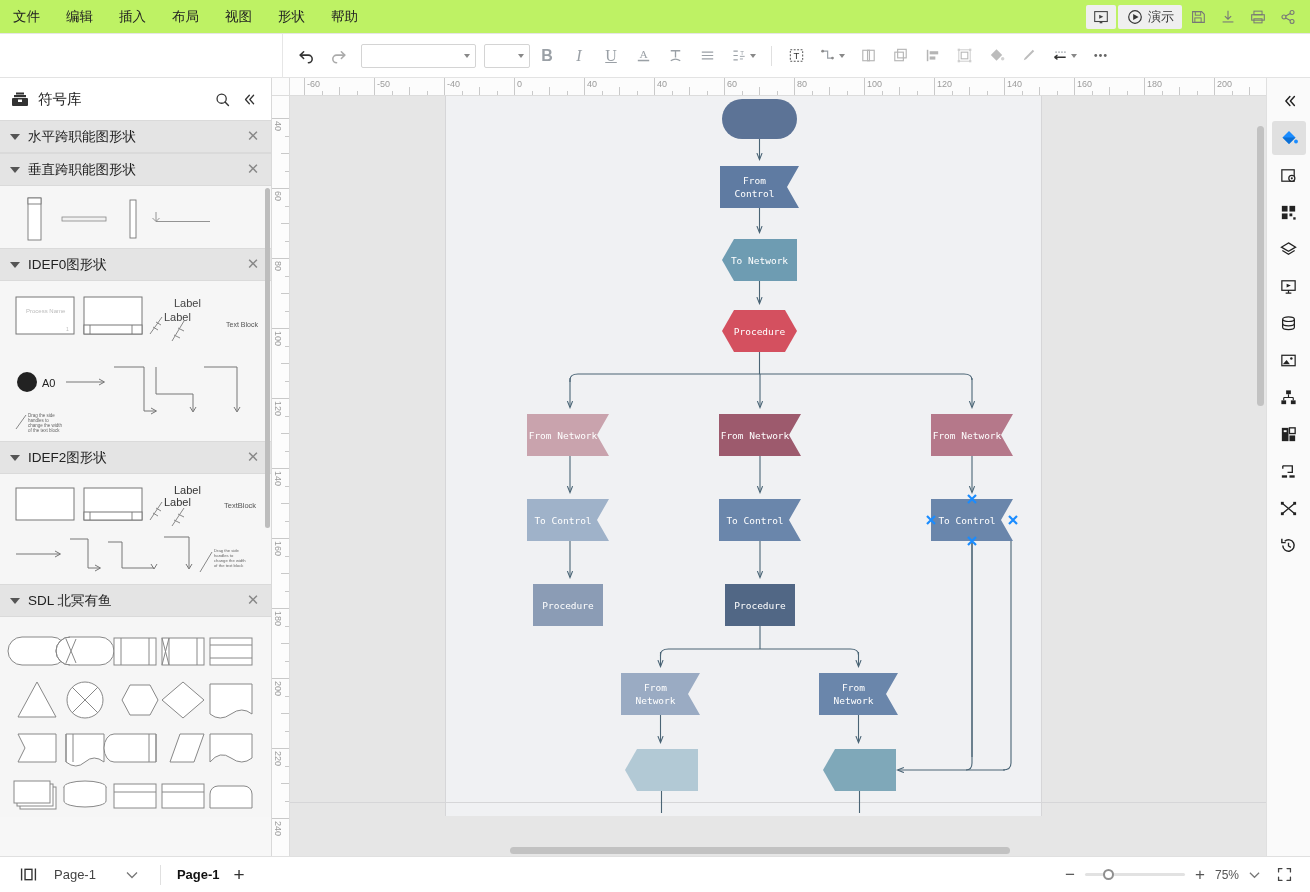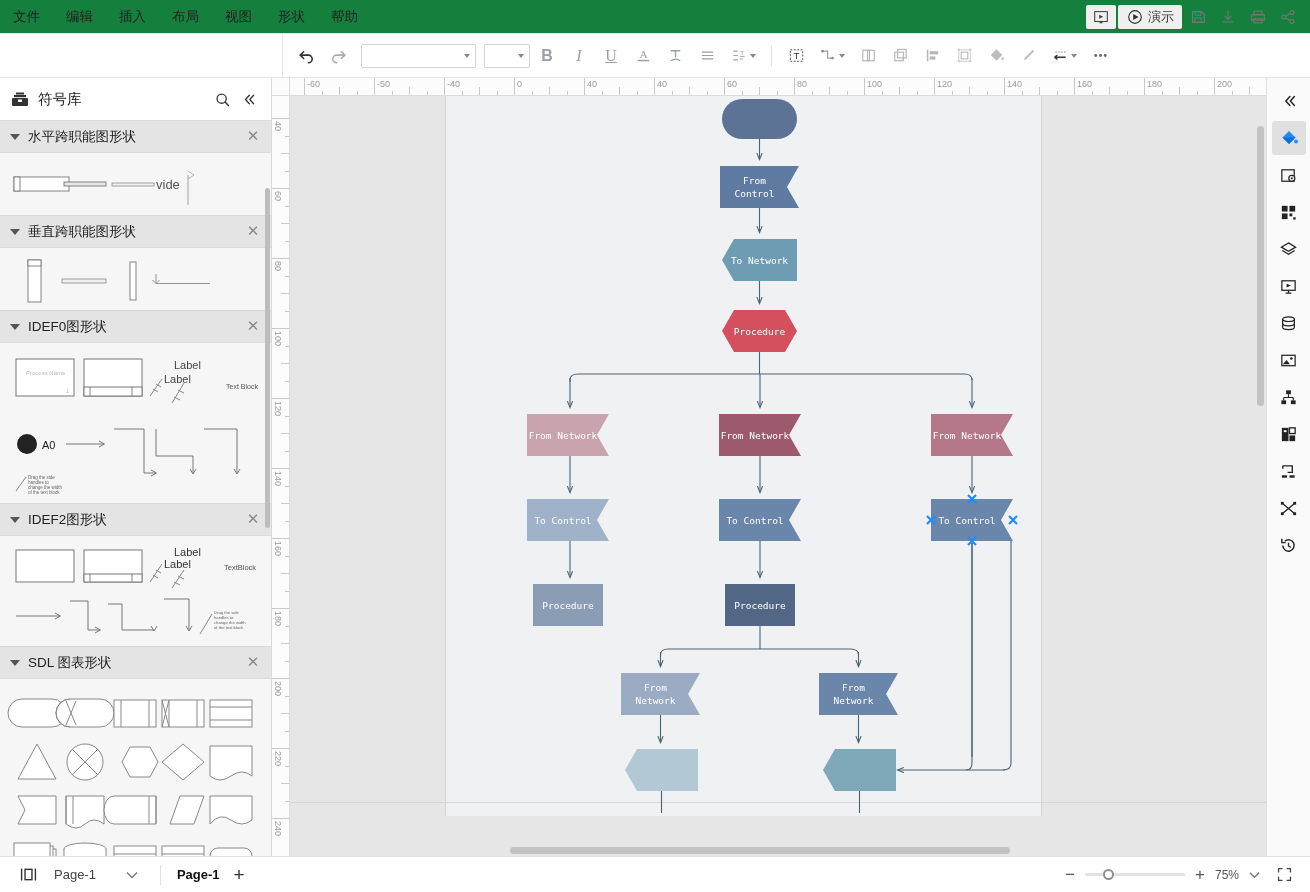--- a/index.html
+++ b/index.html
@@ -17,21 +17,21 @@
     color:#fff; flex:0 0 30px; position:relative;
   }
   .logo-box{ width:44px; display:flex; align-items:center; justify-content:center; }
   .doc-title{ font-size:13.5px; color:#fff; letter-spacing:.2px; }
   .tb-right{ position:absolute; right:12px; top:0; height:30px; display:flex; align-items:center; gap:8px; }
   .tb-user{ font-size:12.5px; color:#fff; }
   .caret-dn{ width:0;height:0;border-left:4px solid transparent;border-right:4px solid transparent;border-top:5px solid #fff; }
 
   
   .menubar{
-    height:34px; flex:0 0 34px; background:#15803d; display:flex; align-items:center;
+    height:34px; flex:0 0 34px; background:#bef264; display:flex; align-items:center;
     position:relative; border-bottom:1px solid #e6e6e6;
   }
   .menu-item{
     padding:0 13px; font-size:13.5px; color:#222; line-height:34px; cursor:default;
     height:34px;
   }
   .menu-right{ position:absolute; right:8px; top:0; height:34px; display:flex; align-items:center; gap:2px; }
   .pbtn{
     height:24px; display:flex; align-items:center; gap:4px; padding:0 8px;
     background:#efefef; border-radius:2px; font-size:13px; color:#333;
@@ -336,31 +336,20 @@
           </svg>
         </div>
       </div>
 
       <div class="lp-body">
 
         <div class="sec-head">
           <span class="caret"></span>
           <span class="nm">水平跨职能图形状</span>
           <span class="cl">✕</span>
-        </div>
-        <div class="sec-body" style="height:62px;">
-          <svg width="264" height="48" viewBox="0 0 264 48">
-            <rect x="10" y="16" width="55" height="14" fill="#fff" stroke="#777" stroke-width="0.9"></rect>
-            <rect x="10" y="16" width="6" height="14" fill="#fff" stroke="#777" stroke-width="0.9"></rect>
-            <rect x="60" y="21" width="42" height="4" fill="#e8e8e8" stroke="#777" stroke-width="0.9"></rect>
-            <rect x="108" y="22" width="42" height="3" fill="#f3f3f3" stroke="#888" stroke-width="0.8"></rect>
-            <text x="152" y="28" font-size="13" fill="#555" font-family="Liberation Sans, sans-serif">vide</text>
-            <path d="M184 10 L190 14 L184 18" fill="none" stroke="#aaa" stroke-width="0.9"></path>
-            <path d="M184 14 V44" stroke="#999" stroke-width="0.9"></path>
-          </svg>
         </div>
 
         <div class="sec-head">
           <span class="caret"></span>
           <span class="nm">垂直跨职能图形状</span>
           <span class="cl">✕</span>
         </div>
         <div class="sec-body" style="height:62px;">
           <svg width="264" height="48" viewBox="0 0 264 48">
             <rect x="24" y="4" width="13" height="42" fill="#fff" stroke="#777" stroke-width="0.9"></rect>
@@ -427,21 +416,21 @@
             <path d="M196 90 L208 70" stroke="#888" stroke-width="1"></path>
             <text x="210" y="70" font-size="4.2" fill="#666" font-family="Liberation Sans, sans-serif">Drag the side</text>
             <text x="210" y="75" font-size="4.2" fill="#666" font-family="Liberation Sans, sans-serif">handles to</text>
             <text x="210" y="80" font-size="4.2" fill="#666" font-family="Liberation Sans, sans-serif">change the width</text>
             <text x="210" y="85" font-size="4.2" fill="#666" font-family="Liberation Sans, sans-serif">of the text block</text>
           </svg>
         </div>
 
         <div class="sec-head">
           <span class="caret"></span>
-          <span class="nm">SDL 图表形状</span>
+          <span class="nm">SDL 北冥有鱼</span>
           <span class="cl">✕</span>
         </div>
         <div class="sec-body" style="height:200px;padding-top:12px;">
           <svg width="264" height="190" viewBox="0 0 264 190">
             <g stroke="#888" stroke-width="1" fill="#fff">
 
               <path d="M18 8 h30 a13 13 0 0 1 0 28 h-30 a13 13 0 0 1 0 -28 z"></path>
               <path d="M66 8 h30 a13 13 0 0 1 0 28 h-30 a13 13 0 0 1 0 -28 z"></path>
               <path d="M66 8 a13 13 0 0 0 0 28" fill="none"></path>
               <path d="M62 10 L72 34 M72 10 L62 34" fill="none"></path>

